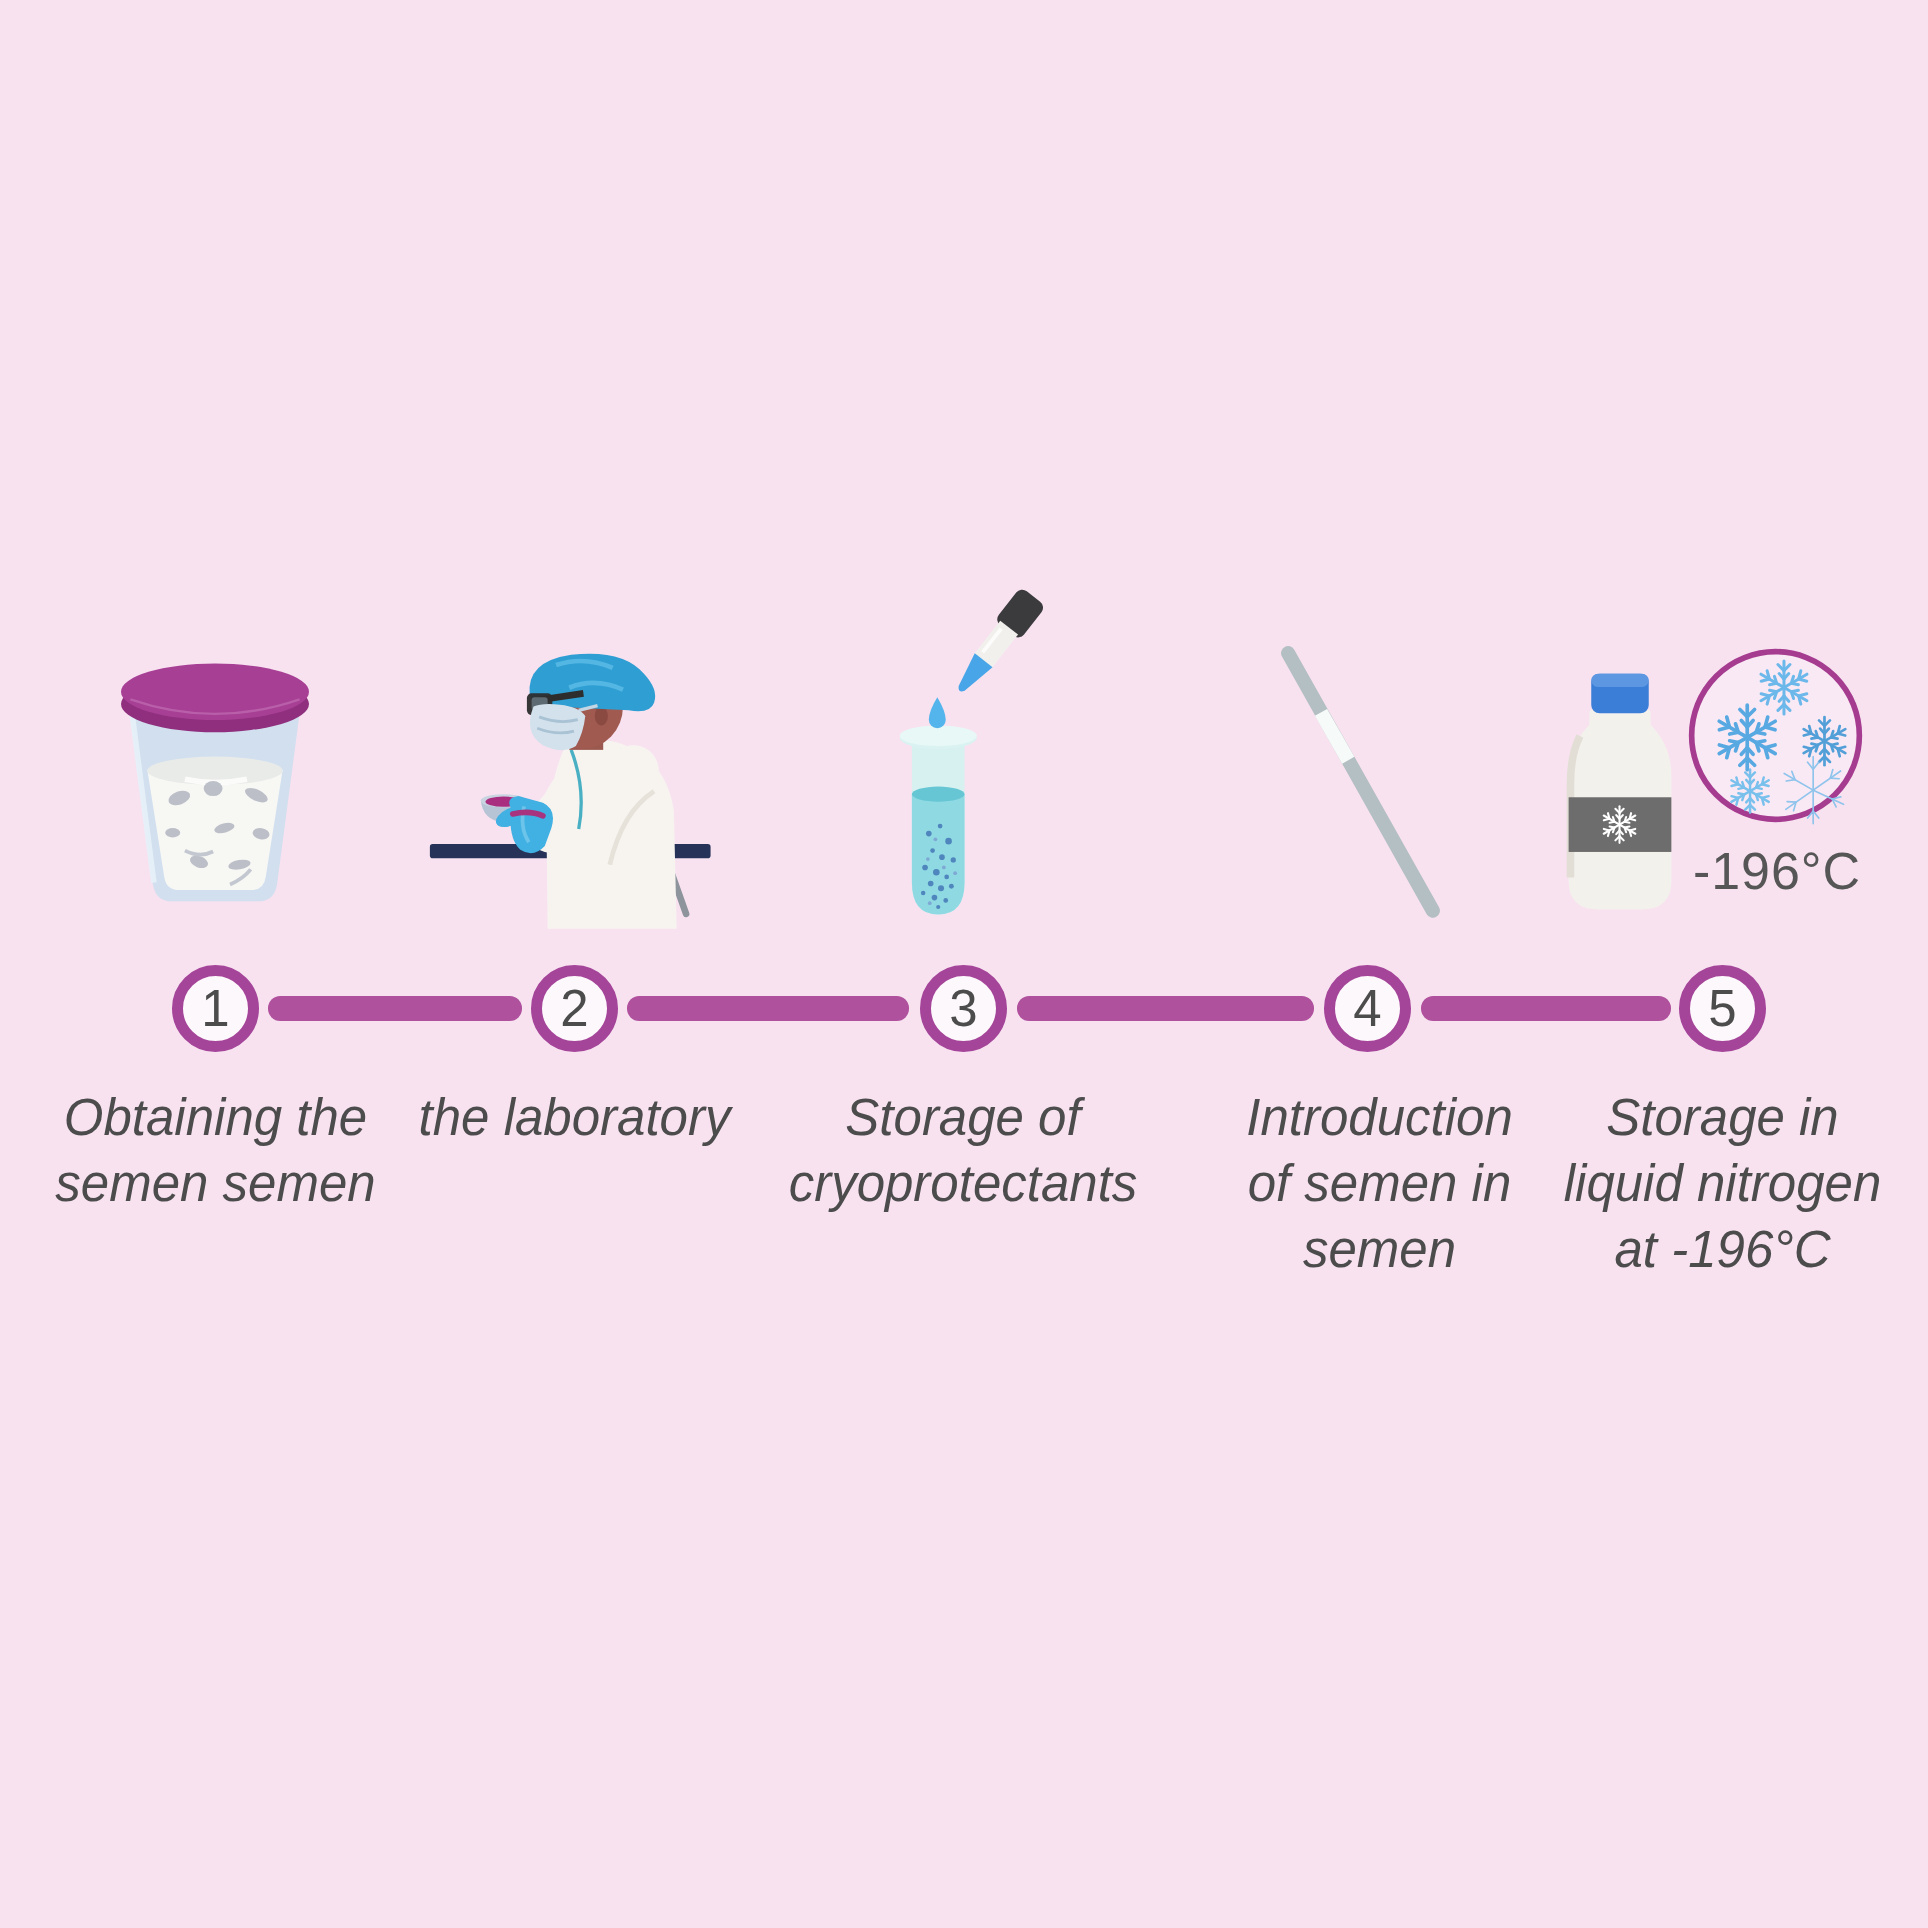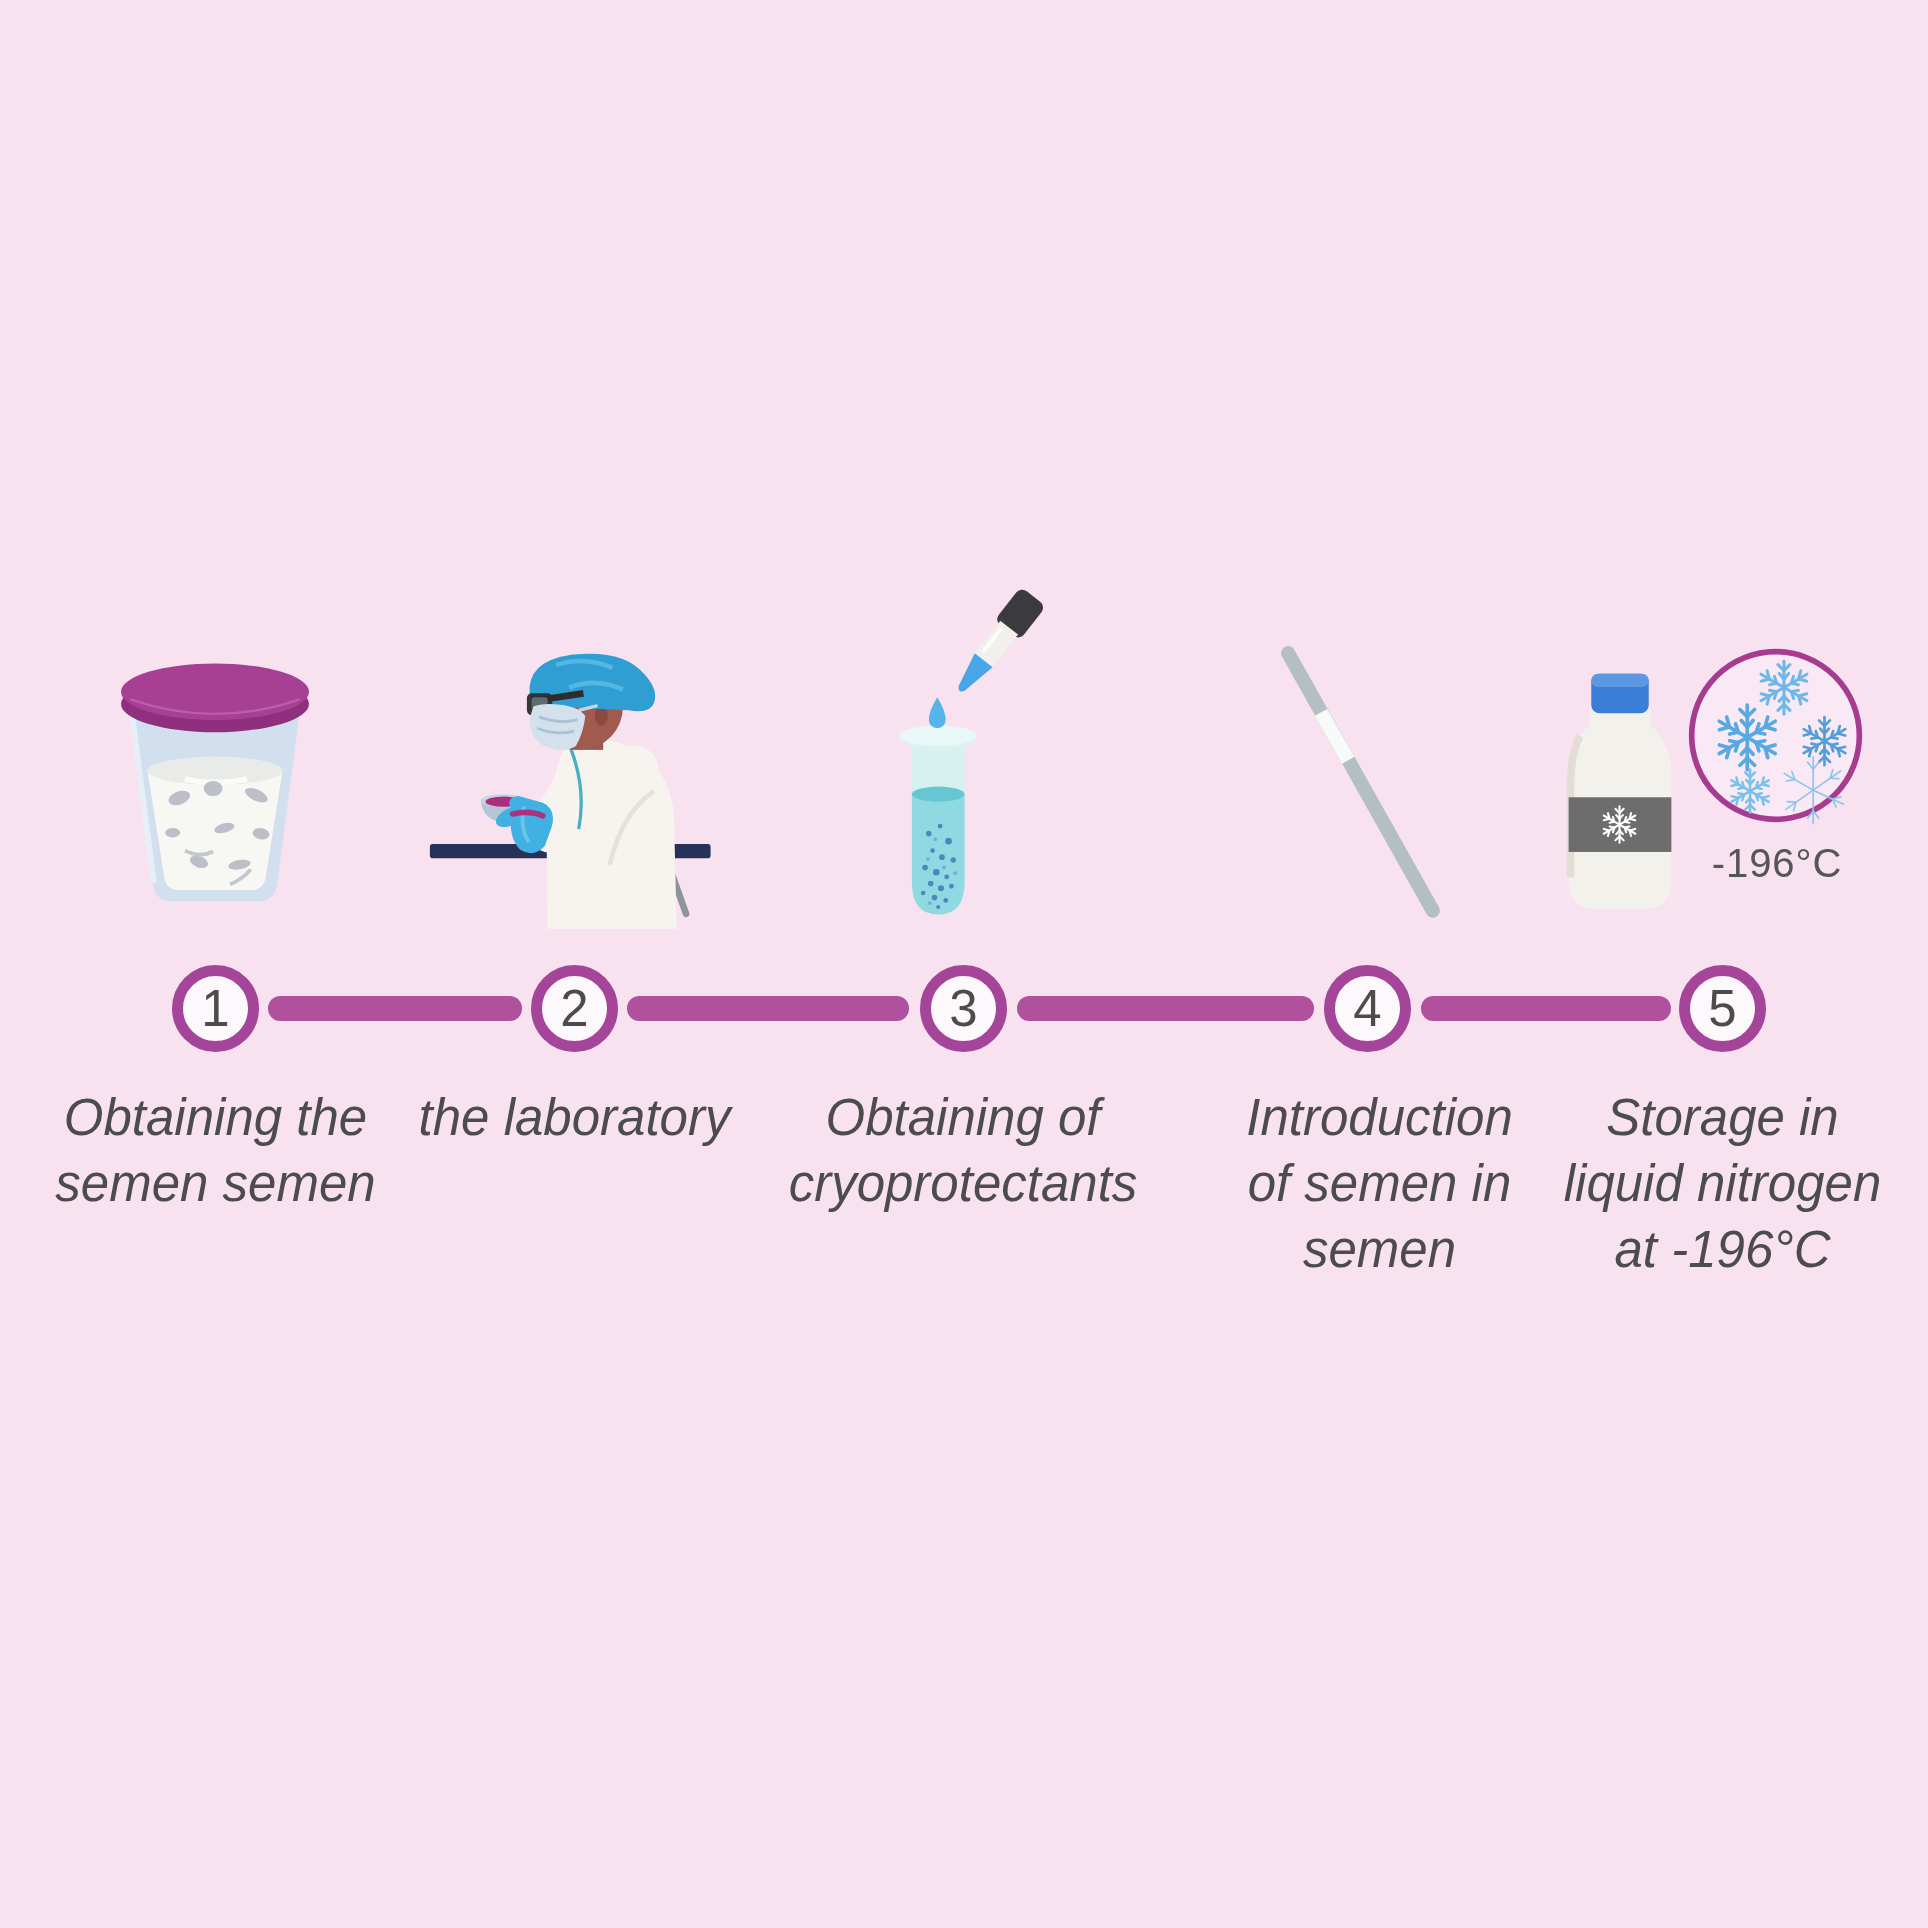--- a/index.html
+++ b/index.html
@@ -23,21 +23,21 @@
     background:var(--circle-fill);border:11.3px solid var(--circle-border);
     display:flex;align-items:center;justify-content:center;
     font-size:51px;color:var(--text);
   }
   .step-label{
     position:absolute;top:1085px;text-align:center;
     font-size:51px;line-height:66px;color:var(--text);font-style:italic;
   }
   .temp-badge{
     position:absolute;left:1690px;top:841px;width:174px;text-align:center;
-    font-size:40px;color:#565656;letter-spacing:0.9px;
+    font-size:52px;color:#565656;letter-spacing:0.9px;
   }
 </style>
 </head>
 <body>
 
 <div class="canvas">
 
   <svg width="0" height="0" style="position:absolute" aria-hidden="true">
     <defs>
       <g id="sf-arm" stroke="currentColor" stroke-width="5" stroke-linecap="round" fill="none">
@@ -223,21 +223,21 @@
     </div>
 
   <div class="step-label" style="left:18px;width:395px">
     <div>Obtaining the</div>
     <div>semen semen</div>
   </div>
   <div class="step-label" style="left:377px;width:395px">
     <div>the laboratory</div>
   </div>
   <div class="step-label" style="left:756px;width:414px">
-    <div>Obtaining of</div>
+    <div>Storage of</div>
     <div>cryoprotectants</div>
   </div>
   <div class="step-label" style="left:1182px;width:395px">
     <div>Introduction</div>
     <div>of semen in</div>
     <div>semen</div>
   </div>
   <div class="step-label" style="left:1506px;width:433px">
     <div>Storage in</div>
     <div>liquid nitrogen</div>

